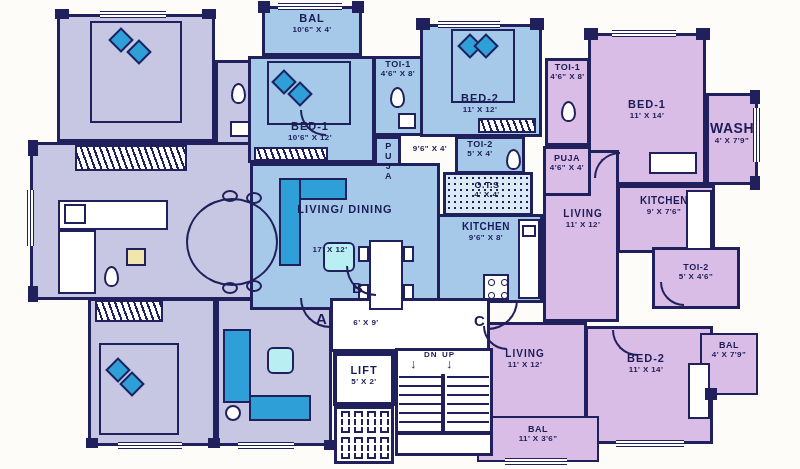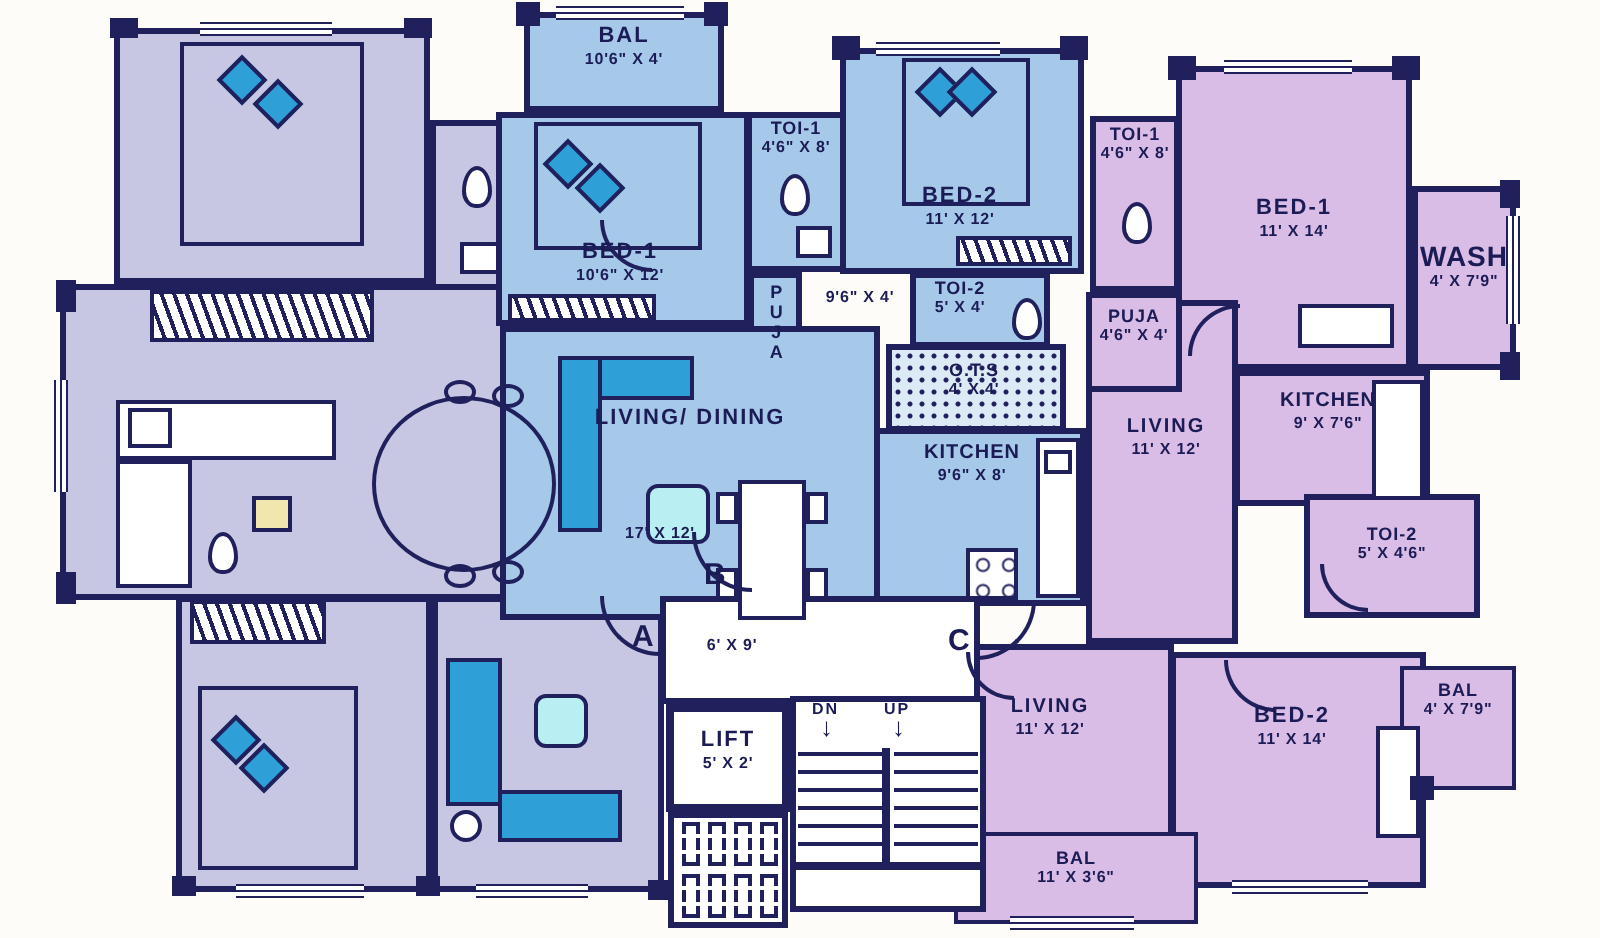--- a/index.html
+++ b/index.html
@@ -159,21 +159,21 @@
     <div class="ctable" style="left:70px;top:76px;width:32px;height:30px"></div>
     <div class="tbl" style="left:116px;top:74px;width:34px;height:70px;background:#fff"></div>
     <div class="tbl" style="left:105px;top:80px;width:11px;height:16px;background:#fff"></div>
     <div class="tbl" style="left:105px;top:118px;width:11px;height:16px;background:#fff"></div>
     <div class="tbl" style="left:150px;top:80px;width:11px;height:16px;background:#fff"></div>
     <div class="tbl" style="left:150px;top:118px;width:11px;height:16px;background:#fff"></div>
   </div>
   <div class="lblbox" style="left:270px;top:203px;width:150px">
     <div class="nm">LIVING/ DINING</div>
   </div>
-  <div class="lblbox" style="left:295px;top:262px;width:70px">
+  <div class="lblbox" style="left:295px;top:245px;width:70px">
     <div class="dm">17' X 12'</div>
   </div>
 
   <div class="room uC" style="left:588px;top:33px;width:118px;height:152px">
     <div class="furn" style="left:58px;top:116px;width:48px;height:22px;background:#fff"></div>
   </div>
   <div class="lblbox" style="left:594px;top:98px;width:106px">
     <div class="nm">BED-1</div>
     <div class="dm">11' X 14'</div>
   </div>
@@ -249,21 +249,21 @@
     <div class="dm">6' X 9'</div>
   </div>
 
   <div class="room white" style="left:333px;top:352px;width:62px;height:54px;border-width:4px"></div>
   <div class="lblbox" style="left:338px;top:364px;width:52px">
     <div class="nm">LIFT</div>
     <div class="dm">5' X 2'</div>
   </div>
 
   <div class="room white" style="left:395px;top:348px;width:98px;height:86px"></div>
-  <div class="arrowtxt" style="left:406px;top:350px">DN</div>
+  <div class="arrowtxt" style="left:424px;top:350px">DN</div>
   <div class="arrowtxt" style="left:442px;top:350px">UP</div>
   <div class="arrowdn" style="left:410px;top:356px">↓</div>
   <div class="arrowdn" style="left:446px;top:356px">↓</div>
   <div class="treads" style="left:399px;top:376px;width:42px;height:54px"></div>
   <div class="treads" style="left:447px;top:376px;width:42px;height:54px"></div>
   <div class="pier" style="left:441px;top:374px;width:4px;height:58px"></div>
   <div class="room white" style="left:395px;top:432px;width:98px;height:24px"></div>
 
   <div class="room white" style="left:334px;top:406px;width:60px;height:58px"></div>
   <div class="matwrap" style="left:341px;top:411px;width:48px;height:50px">

